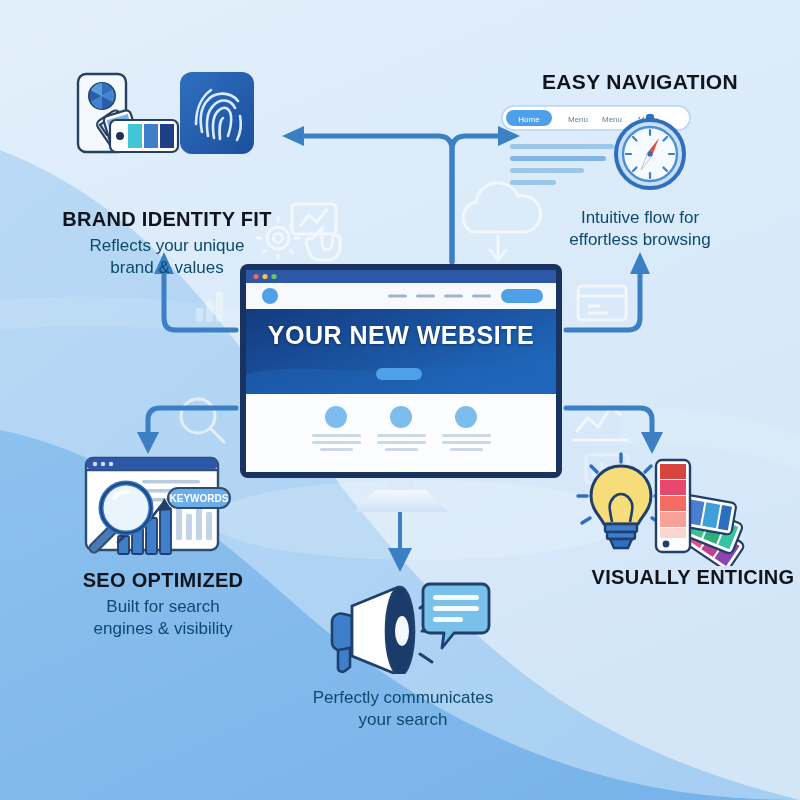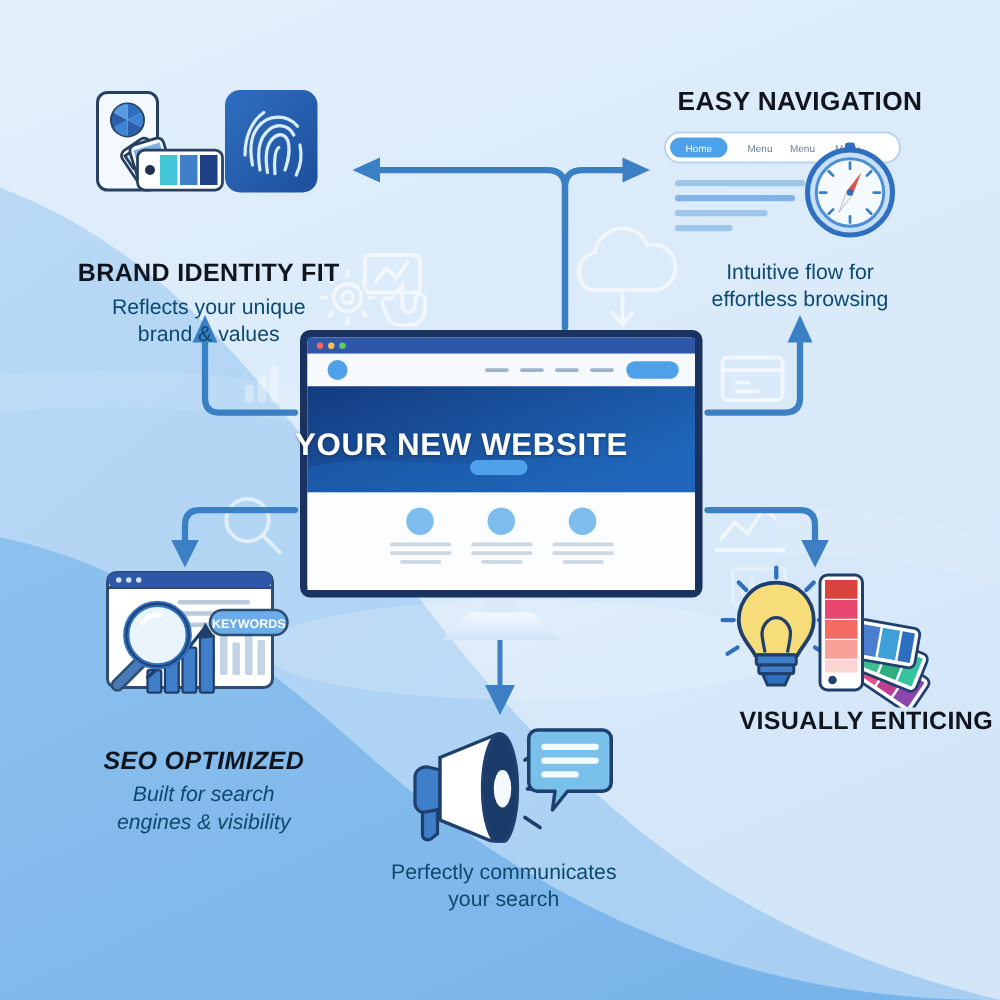--- a/index.html
+++ b/index.html
@@ -23,30 +23,30 @@
     color: #10141c; white-space: nowrap; line-height: 1.1;
   }
   .feature .desc {
     font-size: 17px; color: #0c4a6e; line-height: 1.28; margin-top: 5px;
     white-space: pre-line;
   }
 
   
   #f-brand   { left: 42px;  top: 176px; width: 250px; margin-top: 32px; }
   #f-nav     { left: 520px; top: 70px;  width: 240px; }
-  #f-seo     { left: 38px;  top: 598px; width: 250px; font-style: italic; }
+  #f-seo     { left: 38px;  top: 569px; width: 250px; }
   #f-visual  { left: 568px; top: 566px; width: 250px; }
   #f-clarity { left: 278px; top: 682px; width: 250px; }
 
   #f-nav .title { font-size: 21px; }
 
   
   .icon-box { position: absolute; }
   #ic-brand   { left: 70px;  top: 66px;  width: 190px; height: 110px; }
-  #ic-nav     { left: 530px; top: 104px; width: 216px; height: 92px; }
+  #ic-nav     { left: 500px; top: 104px; width: 216px; height: 92px; }
   #ic-seo     { left: 68px;  top: 452px; width: 172px; height: 112px; }
   #ic-visual  { left: 574px; top: 452px; width: 176px; height: 114px; }
   #ic-clarity { left: 312px; top: 578px; width: 180px; height: 96px; }
 
   
   #monitor { position: absolute; left: 236px; top: 262px; width: 330px; height: 250px; }
 </style>
 </head>
 <body>
 
@@ -244,21 +244,21 @@
           <g fill="#ccd8e4">
             <rect x="206" y="172" width="49" height="3" rx="1.5"></rect>
             <rect x="206" y="179" width="49" height="3" rx="1.5"></rect>
             <rect x="214" y="186" width="33" height="3" rx="1.5"></rect>
           </g>
         </g>
       </g>
     </svg>
 
     
-    <div style="position:absolute;left:0;top:80px;width:330px;
+    <div style="position:absolute;left:0;top:59px;width:330px;text-align:center;
                 font-size:25px;font-weight:bold;color:#ffffff;letter-spacing:.5px;
                 text-shadow:0 1px 3px rgba(0,0,0,.35);">YOUR NEW WEBSITE</div>
   </div>
 
   <div class="icon-box" id="ic-brand">
     <svg viewBox="0 0 190 110" width="190" height="110">
 
       <g>
         <rect x="8" y="8" width="48" height="78" rx="8" fill="#f4f9ff" stroke="#27405f" stroke-width="2.4"></rect>
         <g transform="translate(32,30)">

